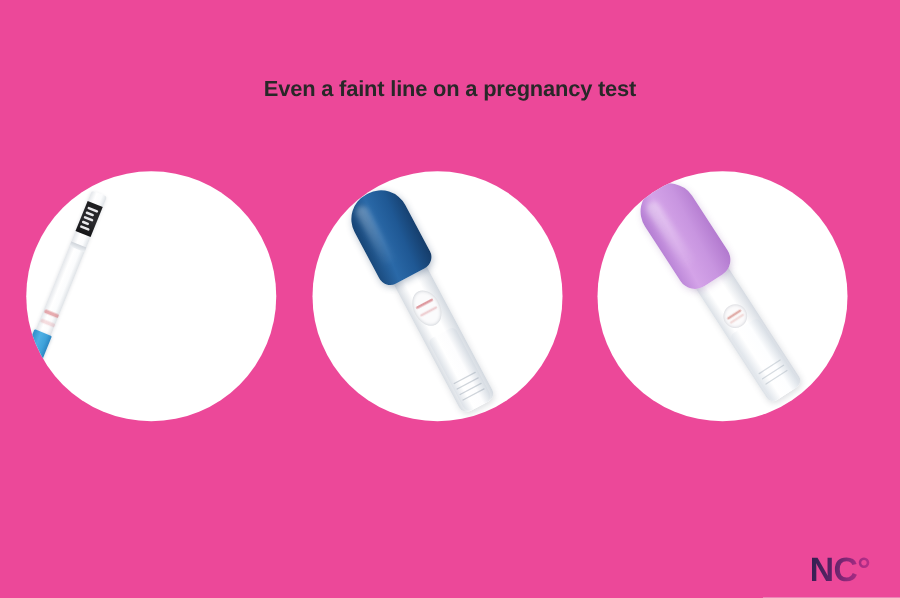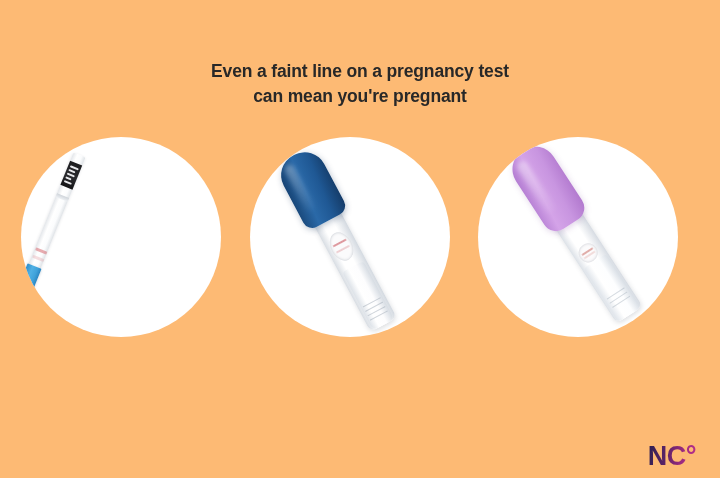--- a/index.html
+++ b/index.html
@@ -11,21 +11,21 @@
     width: 720px;
     height: 478px;
     background: #ebebeb;
     font-family: "Liberation Sans", sans-serif;
     overflow: hidden;
   }
   .canvas {
     position: relative;
     width: 720px;
     height: 478px;
-    background: #fdba74;
+    background: #ec4899;
   }
 
   
   .headline {
     position: absolute;
     left: 0;
     top: 59px;
     width: 720px;
     text-align: center;
     color: #282828;
@@ -337,21 +337,20 @@
     -webkit-text-fill-color: transparent;
   }
 </style>
 </head>
 <body>
 
 <div class="canvas">
 
   <div class="headline">
     <span class="line">Even a faint line on a pregnancy test</span>
-    <span class="line">can mean you're pregnant</span>
   </div>
 
   <div class="circle c1">
     <div class="stage">
       <div class="t1-wrap">
         <div class="t1-body"></div>
         <div class="t1-label">
           <div class="t1-label-marks">
             <i></i>
               <i></i>

